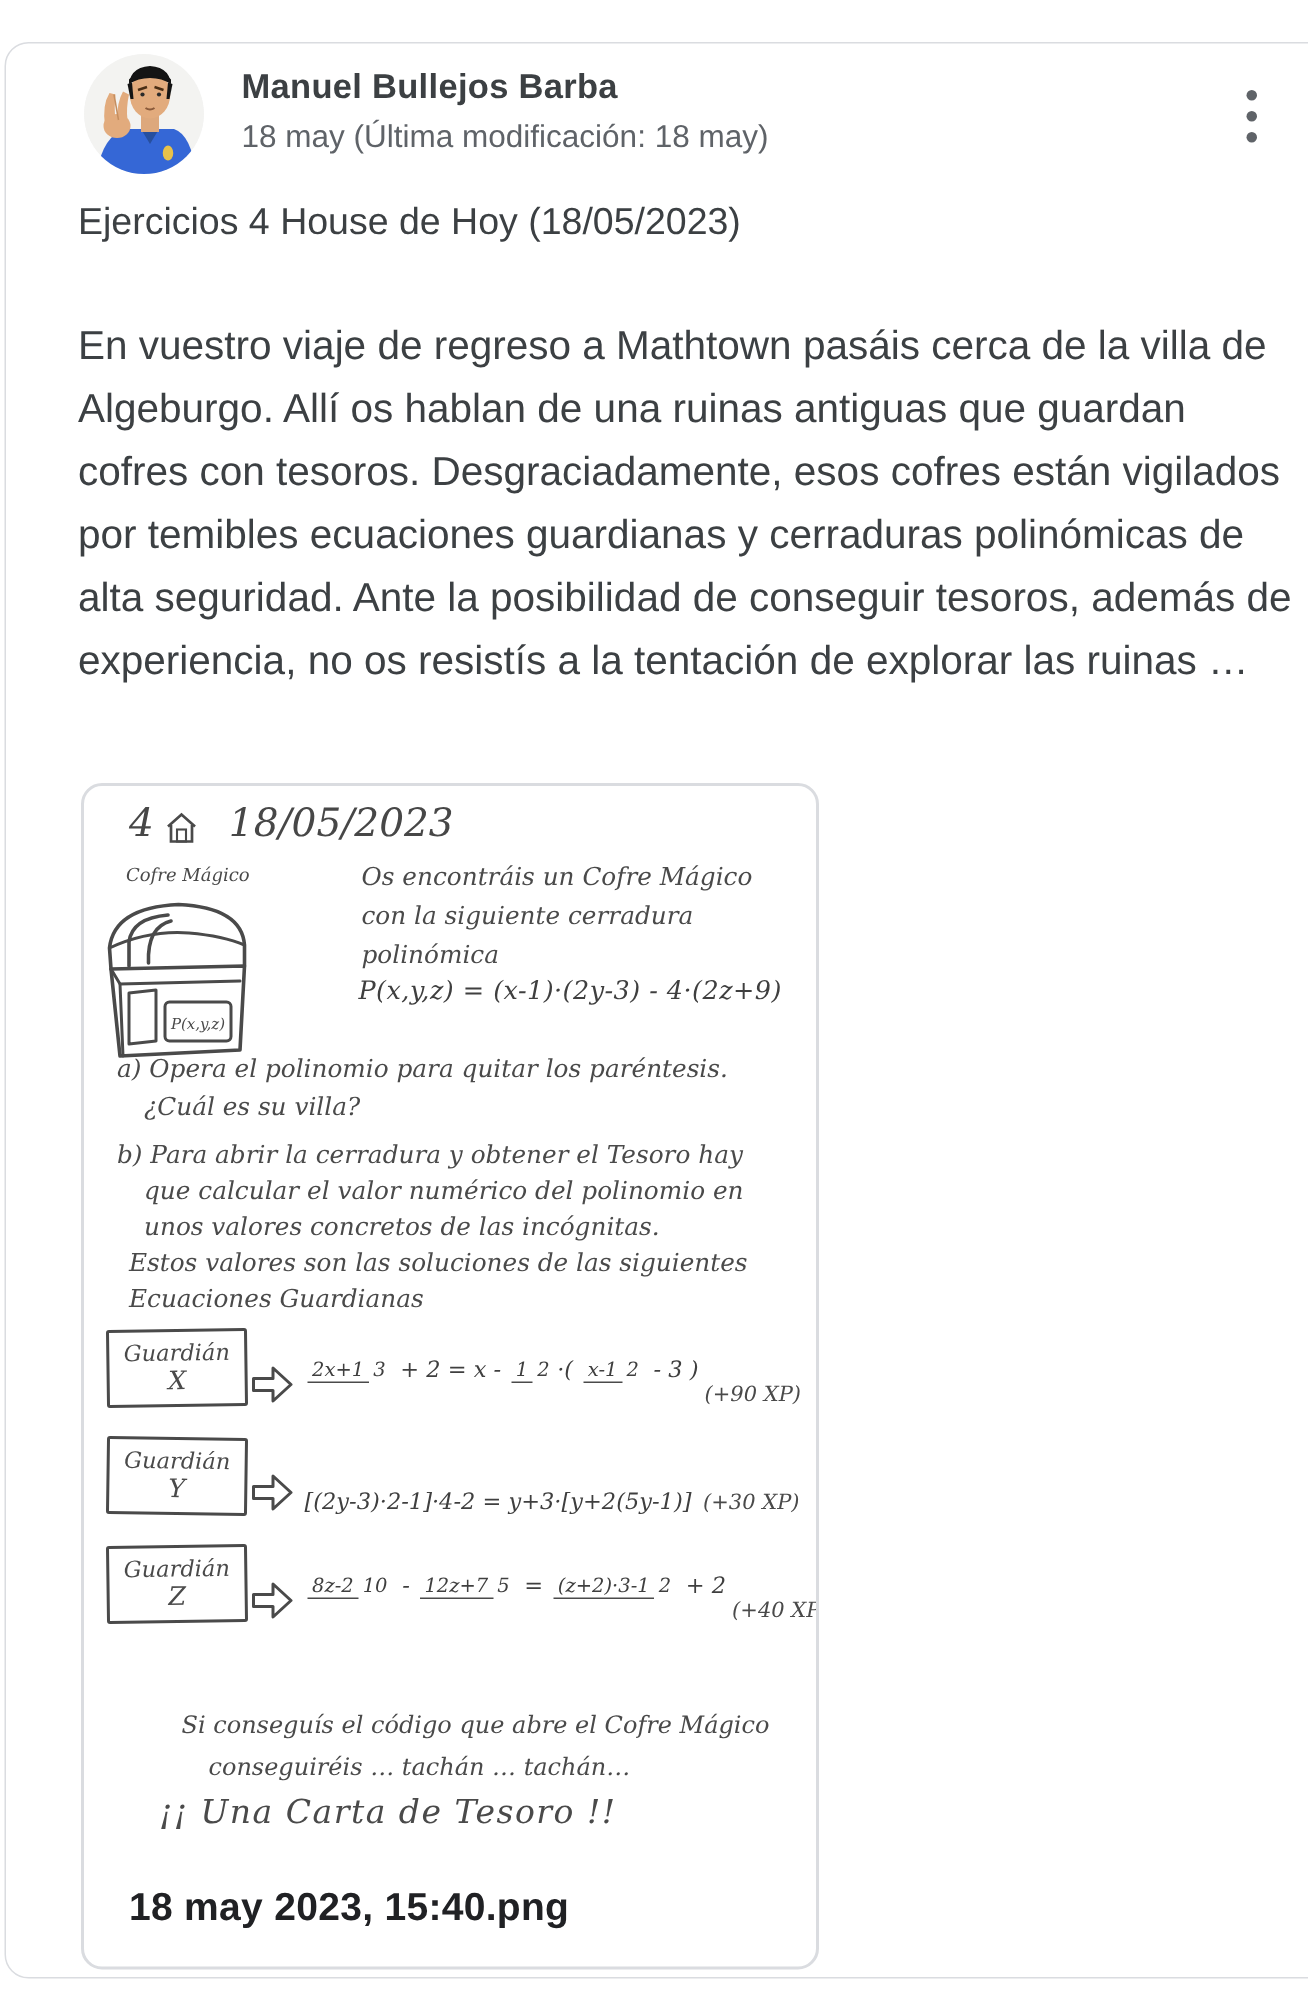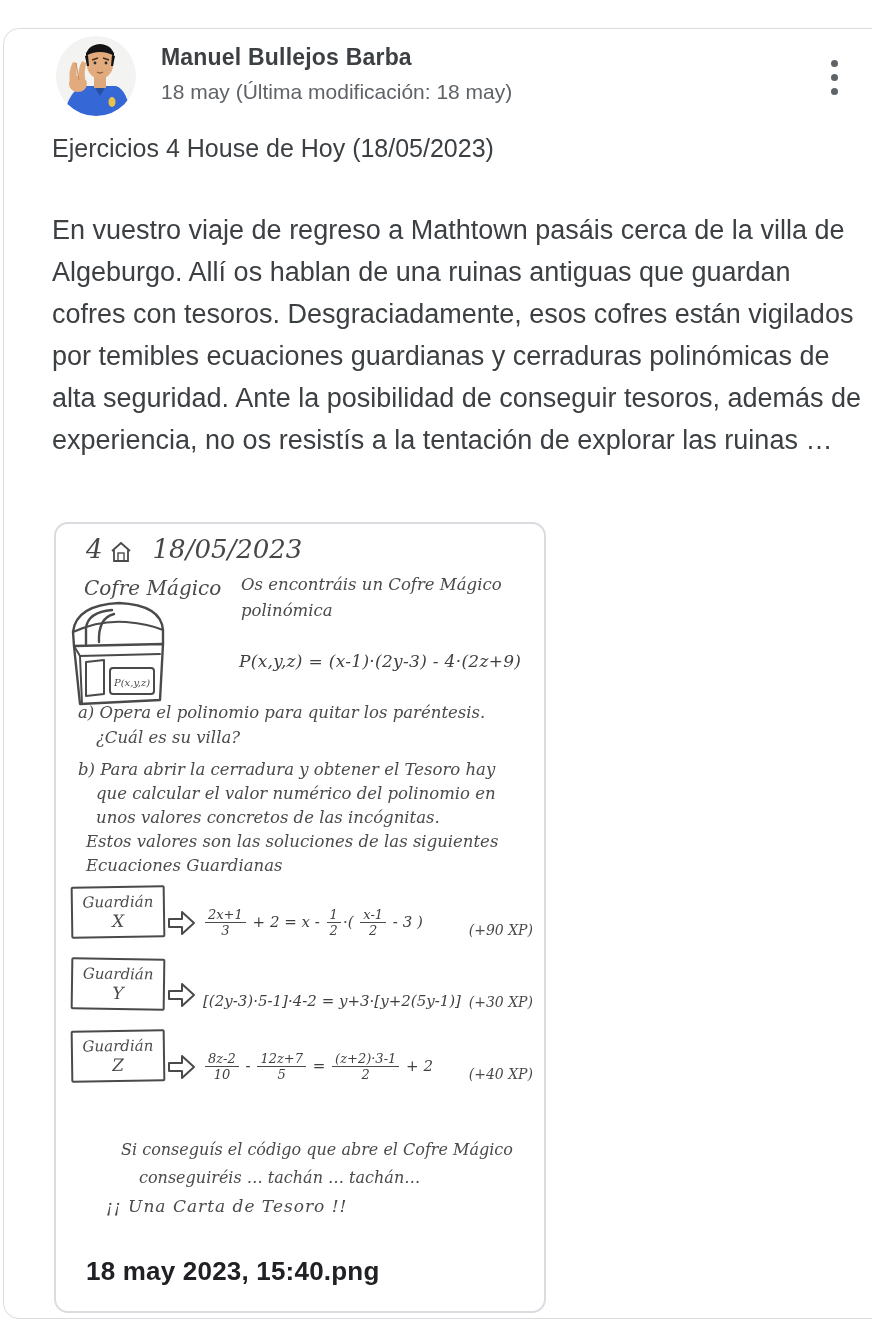--- a/index.html
+++ b/index.html
@@ -34,44 +34,44 @@
   }
   
   .attachment{
     position:absolute;left:50px;top:493px;width:492px;height:791px;
     border:2px solid #dadce0;border-radius:14px;background:#fff;
     box-sizing:border-box;cursor:pointer;overflow:hidden;
   }
   .note{position:absolute;inset:0;color:#4a4a4a;font-family:"DejaVu Serif",serif;font-style:italic;}
   .note-header{position:absolute;left:30px;top:10px;display:flex;align-items:flex-end;gap:6px;font-size:26px;color:#474747;}
   .note-header .date{margin-left:14px;}
-  .chest-caption{position:absolute;left:28px;top:52px;font-size:20px;}
+  .chest-caption{position:absolute;left:28px;top:52px;font-size:12px;}
   .chest{position:absolute;left:8px;top:68px;}
   .intro{position:absolute;left:185px;top:48px;font-size:16.5px;line-height:26px;}
   .polynomial{position:absolute;left:183px;top:127px;font-size:17px;letter-spacing:.3px;color:#3f3f3f;}
   .item-a{position:absolute;left:22px;top:176px;font-size:16.5px;line-height:25px;font-style:italic;}
   .item-b{position:absolute;left:22px;top:234px;font-size:16.5px;line-height:24px;}
   .ind1{padding-left:18px;}
   .ind2{padding-left:8px;}
   
   .guardian-row{position:absolute;left:15px;width:462px;height:62px;display:flex;align-items:flex-end;}
   .gbox{
     flex:0 0 auto;width:86px;border:2px solid #4a4a4a;border-radius:2px;
     text-align:center;font-size:15px;line-height:19px;padding:5px 2px;transform:rotate(-.8deg);
     background:#fff;
   }
   .gvar{font-size:17px;}
   .garrow{flex:0 0 auto;margin:0 6px 0 2px;}
   .geq{flex:1 1 auto;font-size:15px;color:#3f3f3f;white-space:nowrap;}
-  .frac{display:inline-flex;flex-direction:column;vertical-align:middle;text-align:center;margin:0 2px;}
+  .frac{display:inline-flex;flex-direction:row;vertical-align:middle;text-align:center;margin:16px 2px;}
   .frac .n{border-bottom:1.4px solid #4a4a4a;padding:0 3px;font-size:13px;line-height:15px;}
   .frac .d{padding:0 3px;font-size:13px;line-height:15px;}
   .gxp{flex:0 0 auto;font-size:14px;margin-left:4px;white-space:nowrap;}
   .outro{position:absolute;left:65px;top:612px;font-size:16px;line-height:28px;}
-  .finale{position:absolute;left:50px;top:672px;font-size:17px;letter-spacing:1px;}
+  .finale{position:absolute;left:50px;top:672px;font-size:22px;letter-spacing:1px;}
   .filename{
     position:absolute;left:30px;top:732px;
     font-family:"Liberation Sans",sans-serif;font-style:normal;
     font-size:26px;font-weight:700;color:#202124;letter-spacing:.2px;
   }
 </style>
 </head>
 <body>
 
 <div class="post-card">
@@ -153,20 +153,21 @@
             <path d="M22,70 L22,104 L40,102 L40,68 Z" stroke-width="2"></path>
 
             <rect x="46" y="76" width="44" height="26" rx="3" stroke-width="2"></rect>
           </g>
           <text x="68" y="94" text-anchor="middle" font-size="10" font-style="italic" font-family="DejaVu Serif, serif" fill="#4a4a4a">P(x,y,z)</text>
         </svg>
       </div>
 
       <div class="intro">
         <div>Os encontráis un Cofre Mágico</div>
+        <div>con la siguiente cerradura</div>
         <div>polinómica</div>
       </div>
 
       <div class="polynomial">P(x,y,z) = (x-1)·(2y-3) - 4·(2z+9)</div>
 
       <div class="item-a">
         <div>a) Opera el polinomio para quitar los paréntesis.</div>
         <div class="ind1">¿Cuál es su villa?</div>
       </div>
 
@@ -200,21 +201,21 @@
       </div>
 
       <div class="guardian-row" style="top:424px">
         <div class="gbox" style="transform:rotate(.8deg)">
           <div>Guardián</div>
           <div class="gvar">Y</div>
         </div>
         <svg class="garrow" width="30" height="30" viewBox="0 0 30 30">
           <path d="M2,11 L15,11 L15,4 L27,15 L15,26 L15,19 L2,19 Z" fill="none" stroke="#4a4a4a" stroke-width="2" stroke-linejoin="round"></path>
         </svg>
-        <div class="geq">[(2y-3)·5-1]·4-2 = y+3·[y+2(5y-1)]</div>
+        <div class="geq">[(2y-3)·2-1]·4-2 = y+3·[y+2(5y-1)]</div>
         <div class="gxp">(+30 XP)</div>
       </div>
 
       <div class="guardian-row" style="top:496px">
         <div class="gbox">
           <div>Guardián</div>
           <div class="gvar">Z</div>
         </div>
         <svg class="garrow" width="30" height="30" viewBox="0 0 30 30">
           <path d="M2,11 L15,11 L15,4 L27,15 L15,26 L15,19 L2,19 Z" fill="none" stroke="#4a4a4a" stroke-width="2" stroke-linejoin="round"></path>

